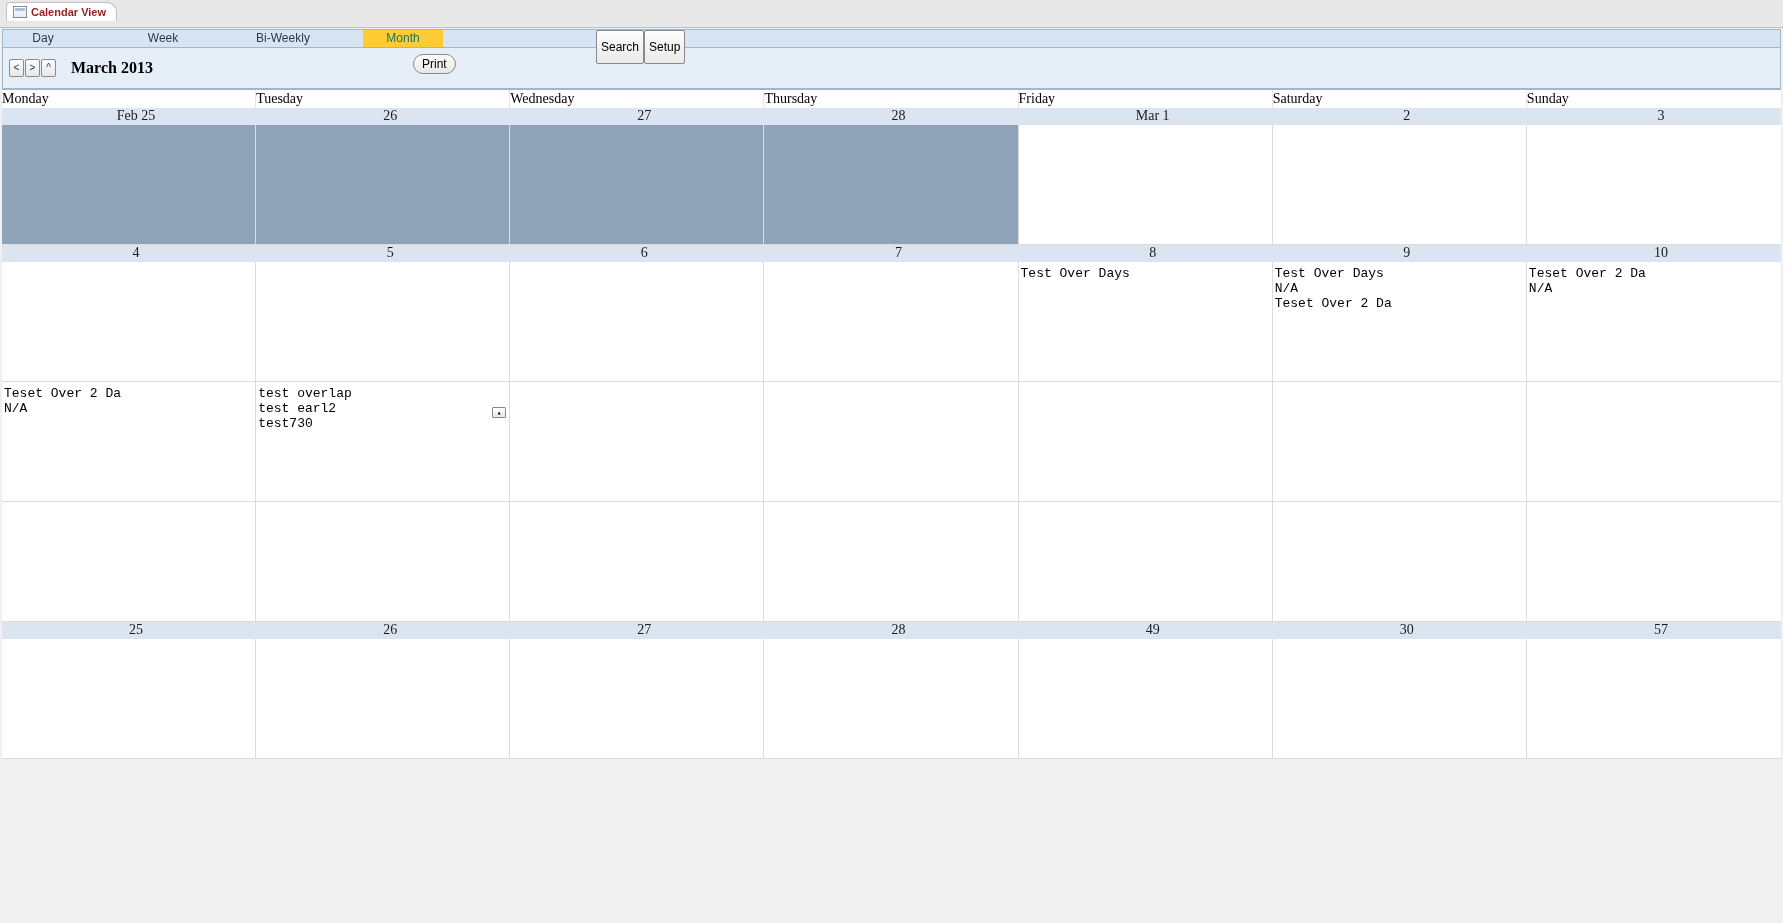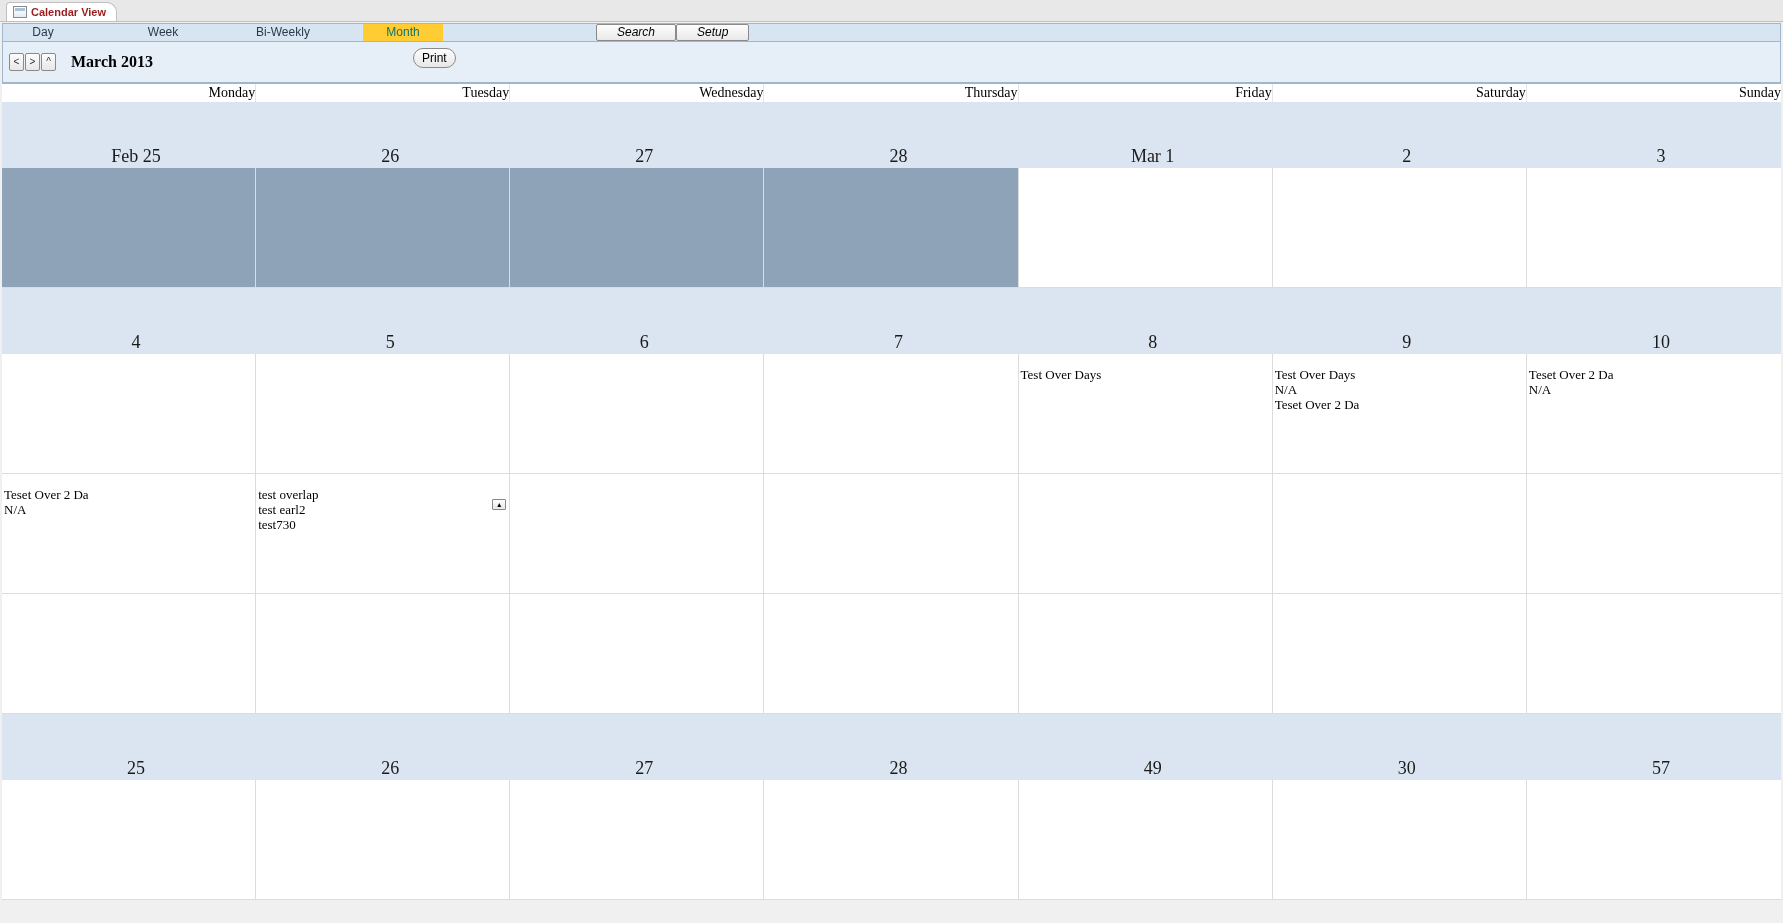--- a/index.html
+++ b/index.html
@@ -8,21 +8,21 @@
     padding: 0;
     font-family: "Segoe UI", Tahoma, sans-serif;
     font-size: 13px;
     background: #f0f0f0;
     color: #000;
   }
   .tab-strip {
     background: #e8e8e8;
     border-bottom: 1px solid #c0c0c0;
     padding: 2px 0 0 6px;
-    height: 22px;
+    height: 28px;
   }
   .app-tab {
     display: inline-flex;
     align-items: center;
     background: #fff;
     border: 1px solid #c0c0c0;
     border-bottom: none;
     border-radius: 4px 10px 0 0;
     padding: 1px 10px 1px 6px;
     font-size: 11px;
@@ -78,25 +78,24 @@
     left: 593px;
     top: 0;
     display: flex;
     gap: 0;
   }
   .btn {
     background: linear-gradient(#fdfdfd, #e9e9e9);
     border: 1px solid #8a8a8a;
     border-radius: 2px;
     font-size: 12px;
-    padding: 0 20px;
-    height: 17px;
+    padding: 0 4px;
+    height: 34px;
     line-height: 15px;
     cursor: pointer;
-    font-style: italic;
   }
   .nav-row {
     display: flex;
     align-items: center;
     padding: 6px 6px 6px 6px;
     position: relative;
     height: 40px;
   }
   .navbtn {
     background: linear-gradient(#fdfdfd, #e7e7e7);
@@ -133,51 +132,50 @@
     border-top: 1px solid #9fb6cc;
   }
   .dow-row {
     display: grid;
     grid-template-columns: repeat(7, 1fr);
     background: #fff;
   }
   .dow {
     font-family: "Times New Roman", serif;
     font-size: 14px;
-    text-align: right;
+    text-align: left;
     padding: 1px 0;
     border-right: 1px solid #e5e5e5;
   }
   .dow:last-child { border-right: none; }
   .date-row {
     display: grid;
     grid-template-columns: repeat(7, 1fr);
     background: #dbe5f1;
   }
   .date-cell {
     font-family: "Times New Roman", serif;
-    font-size: 18px;
+    font-size: 14px;
     text-align: center;
     padding: 0 0 1px 14px;
     color: #1a1a1a;
-    margin-top: 44px;
   }
   .body-row {
     display: grid;
     grid-template-columns: repeat(7, 1fr);
     background: #fff;
     height: 120px;
   }
   .cell {
     border-right: 1px solid #dcdcdc;
     border-bottom: 1px solid #dcdcdc;
     position: relative;
-    font-family: Liberation Serif, serif;
+    font-family: Liberation Mono, monospace;
     font-size: 13px;
-    padding: 13px 2px;
+    padding: 4px 2px;
     overflow: hidden;
   }
   .cell:last-child { border-right: none; }
   .cell.shaded { background: #8ea2b8; }
   .event-line { line-height: 15px; white-space: nowrap; }
   .more-badge {
     position: absolute;
     right: 3px;
     top: 25px;
     width: 14px; height: 11px;

